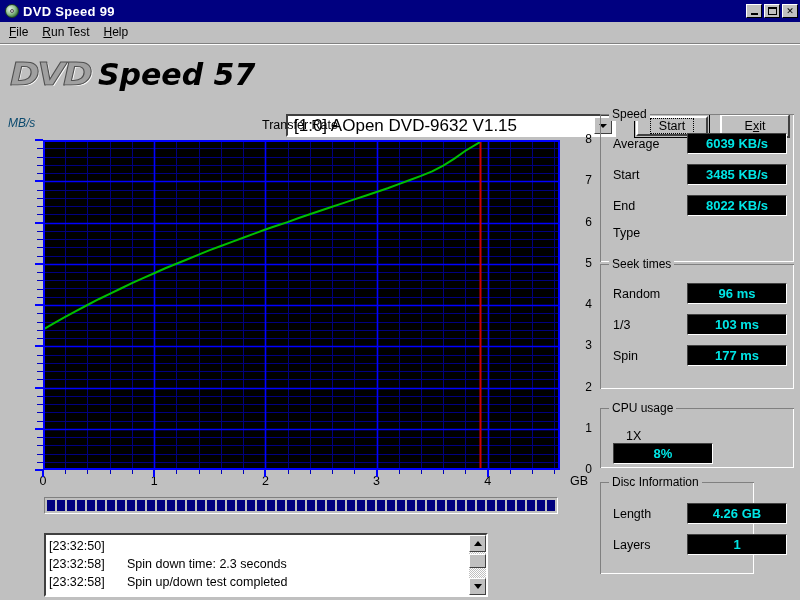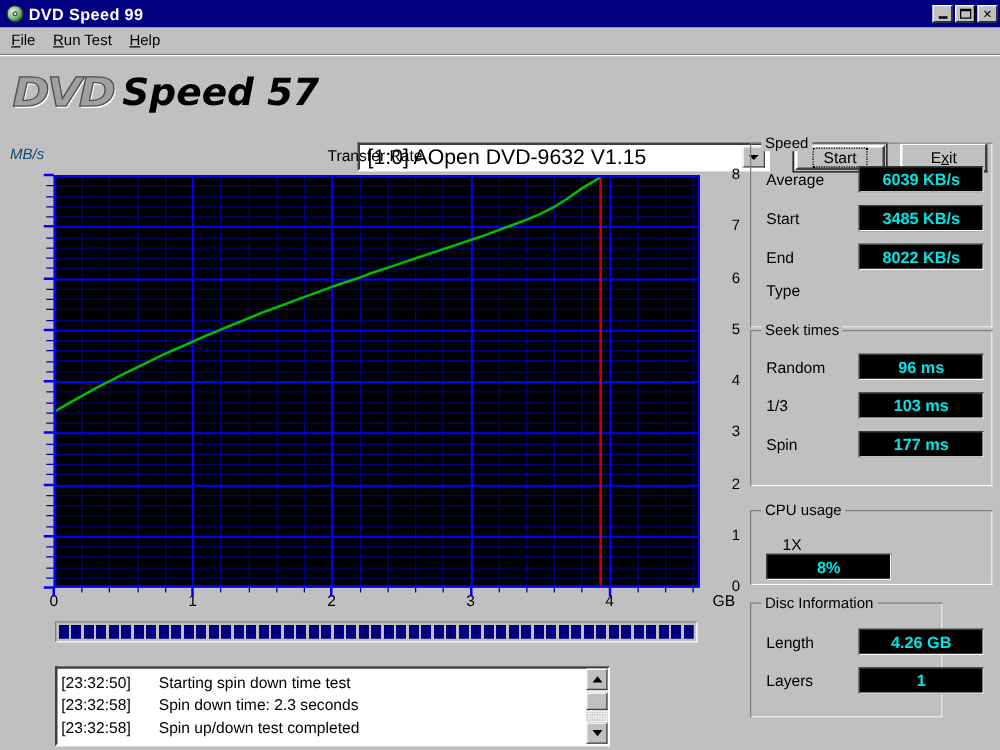--- a/index.html
+++ b/index.html
@@ -551,21 +551,20 @@
     </div>
 
   <div id="progress">
     <div id="progress-fill" style="width: 100%;"></div>
   </div>
 
   <div id="logbox">
     <div id="log-list">
         <div class="log-line">
           <span class="log-time">[23:32:50]</span>
-          <span>Starting spin down time test</span>
         </div>
         <div class="log-line">
           <span class="log-time">[23:32:58]</span>
           <span>Spin down time: 2.3 seconds</span>
         </div>
         <div class="log-line">
           <span class="log-time">[23:32:58]</span>
           <span>Spin up/down test completed</span>
         </div>
       </div>

